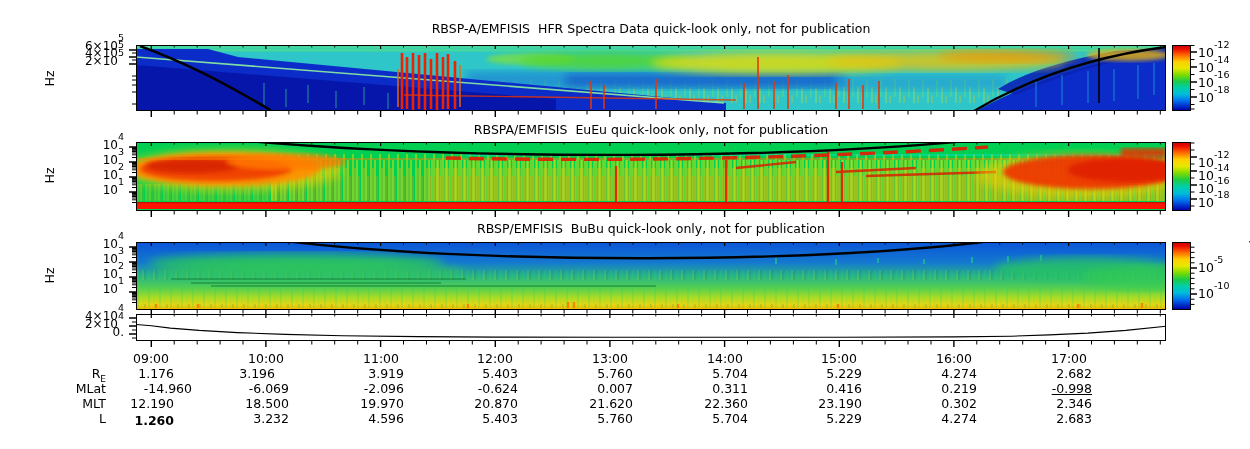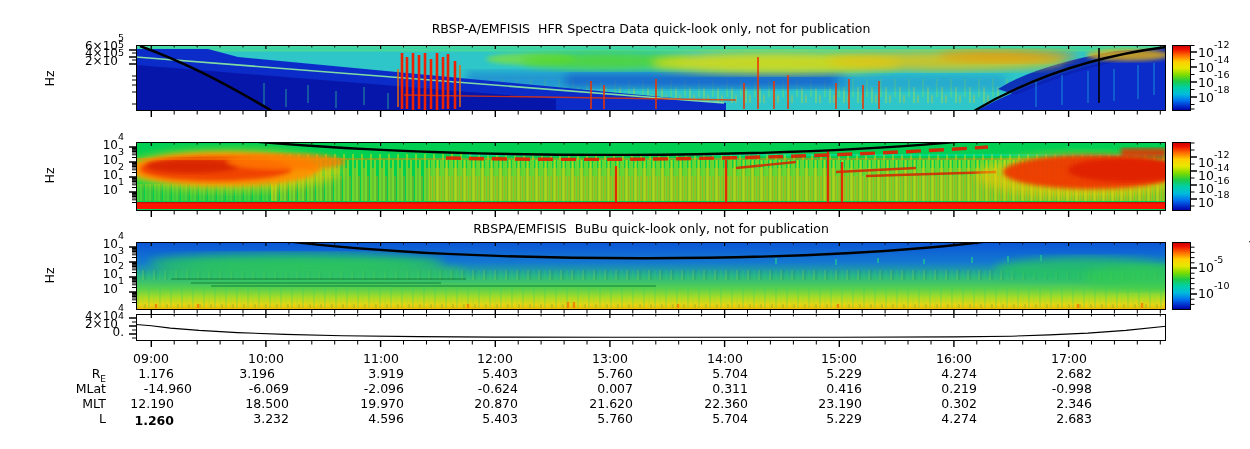--- a/index.html
+++ b/index.html
@@ -137,20 +137,21 @@
     <rect x="0.5" y="0.5" width="18" height="65" fill="url(#rbow)" stroke="#000"></rect>
   <path d="M19,7 h6 M19,22 h6 M19,37 h6 M19,52 h6 " stroke="#000" stroke-width="1.3" fill="none"></path>
       <path d="M19,0.5 h3.5 M19,14.5 h3.5 M19,29.5 h3.5 M19,44.5 h3.5 M19,59.5 h3.5 M19,64 h3.5 " stroke="#000" stroke-width="1" fill="none"></path>
     </svg>
   <span class="ct t" style="top:45px"><span>10</span><sup>-12</sup></span>
   <span class="ct t" style="top:60px"><span>10</span><sup>-14</sup></span>
   <span class="ct t" style="top:75px"><span>10</span><sup>-16</sup></span>
   <span class="ct t" style="top:90px"><span>10</span><sup>-18</sup></span>
   <div class="unit" style="top:43px">V^2/m^2/Hz</div>
 
+  <div class="title" style="top:122px">RBSPA/EMFISIS  EuEu quick-look only, not for publication</div>
   <div class="hz" style="top:168px">Hz</div>
   <span class="yt t" style="top:140px"><span>10</span><sup>4</sup></span>
   <span class="yt t" style="top:155px"><span>10</span><sup>3</sup></span>
   <span class="yt t" style="top:170px"><span>10</span><sup>2</sup></span>
   <span class="yt t" style="top:185px"><span>10</span><sup>1</sup></span>
 
   <svg id="sp2" class="plot" style="top:142px;height:76px" viewBox="-10 0 1040 76" preserveAspectRatio="none">
     <g clip-path="url(#cp2)">
       <rect x="0" y="0" width="1030" height="69" fill="#00cf52"></rect>
       <rect x="135" y="6" width="895" height="56" fill="url(#p2s)"></rect>
@@ -187,21 +188,21 @@
     <rect x="0.5" y="0.5" width="18" height="68" fill="url(#rbow)" stroke="#000"></rect>
   <path d="M19,15 h6 M19,29 h6 M19,43 h6 M19,57 h6 " stroke="#000" stroke-width="1.3" fill="none"></path>
       <path d="M19,1 h3.5 M19,8 h3.5 M19,22 h3.5 M19,36 h3.5 M19,50 h3.5 M19,64 h3.5 " stroke="#000" stroke-width="1" fill="none"></path>
     </svg>
   <span class="ct t" style="top:155px"><span>10</span><sup>-12</sup></span>
   <span class="ct t" style="top:168px"><span>10</span><sup>-14</sup></span>
   <span class="ct t" style="top:181px"><span>10</span><sup>-16</sup></span>
   <span class="ct t" style="top:195px"><span>10</span><sup>-18</sup></span>
   <div class="unit" style="top:141px">tude (V^2/m^</div>
 
-  <div class="title" style="top:221px">RBSPA/EMFISIS  BuBu quick-look only, not for publication</div>
+  <div class="title" style="top:221px">RBSP/EMFISIS  BuBu quick-look only, not for publication</div>
   <div class="hz" style="top:268px">Hz</div>
   <span class="yt t" style="top:239px"><span>10</span><sup>4</sup></span>
   <span class="yt t" style="top:254px"><span>10</span><sup>3</sup></span>
   <span class="yt t" style="top:269px"><span>10</span><sup>2</sup></span>
   <span class="yt t" style="top:284px"><span>10</span><sup>1</sup></span>
 
   <svg id="sp3" class="plot" style="top:242px;height:75px" viewBox="-10 0 1040 75" preserveAspectRatio="none">
     <g clip-path="url(#cp3)">
       <rect x="0" y="0" width="1030" height="68" fill="url(#p3bg)"></rect>
       <rect x="0" y="28" width="1030" height="38" fill="url(#p3s)" opacity="0.85"></rect>
@@ -271,21 +272,21 @@
     <span class="ev" style="left: 994px; top: 366px;">2.682</span>
     <span class="el" style="top: 381px;">MLat</span>
     <span class="ev" style="left: 94px; top: 381px;">-14.960</span>
     <span class="ev" style="left: 191px; top: 381px;">-6.069</span>
     <span class="ev" style="left: 306px; top: 381px;">-2.096</span>
     <span class="ev" style="left: 420px; top: 381px;">-0.624</span>
     <span class="ev" style="left: 535px; top: 381px;">0.007</span>
     <span class="ev" style="left: 650px; top: 381px;">0.311</span>
     <span class="ev" style="left: 764px; top: 381px;">0.416</span>
     <span class="ev" style="left: 879px; top: 381px;">0.219</span>
-    <span class="ev" style="left: 994px; top: 381px;">-0.998</span>
+    <span class="ev" style="left: 994px; top: 381px; text-decoration: underline;">-0.998</span>
     <span class="el" style="top: 396px;">MLT</span>
     <span class="ev" style="left: 76px; top: 396px;">12.190</span>
     <span class="ev" style="left: 191px; top: 396px;">18.500</span>
     <span class="ev" style="left: 306px; top: 396px;">19.970</span>
     <span class="ev" style="left: 420px; top: 396px;">20.870</span>
     <span class="ev" style="left: 535px; top: 396px;">21.620</span>
     <span class="ev" style="left: 650px; top: 396px;">22.360</span>
     <span class="ev" style="left: 764px; top: 396px;">23.190</span>
     <span class="ev" style="left: 879px; top: 396px;">0.302</span>
     <span class="ev" style="left: 994px; top: 396px;">2.346</span>

